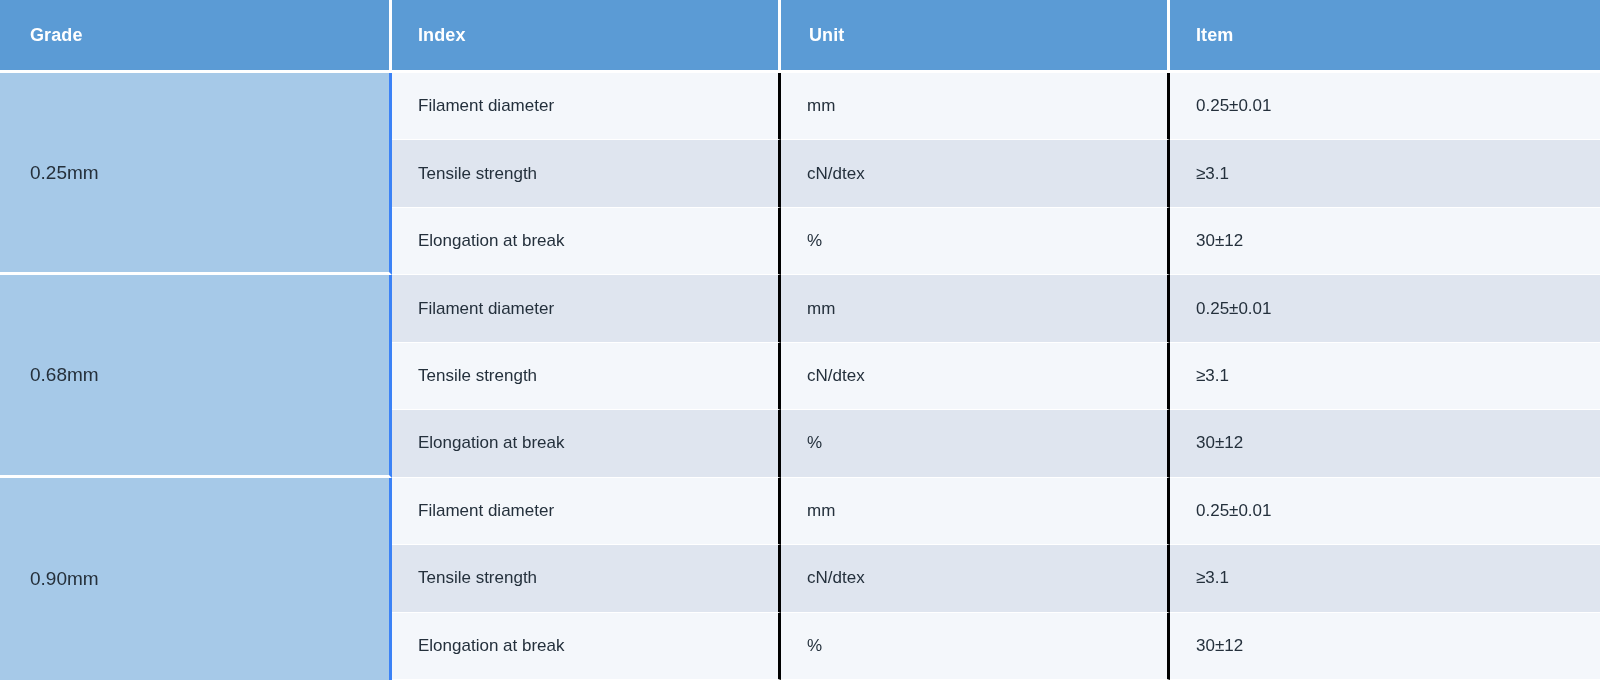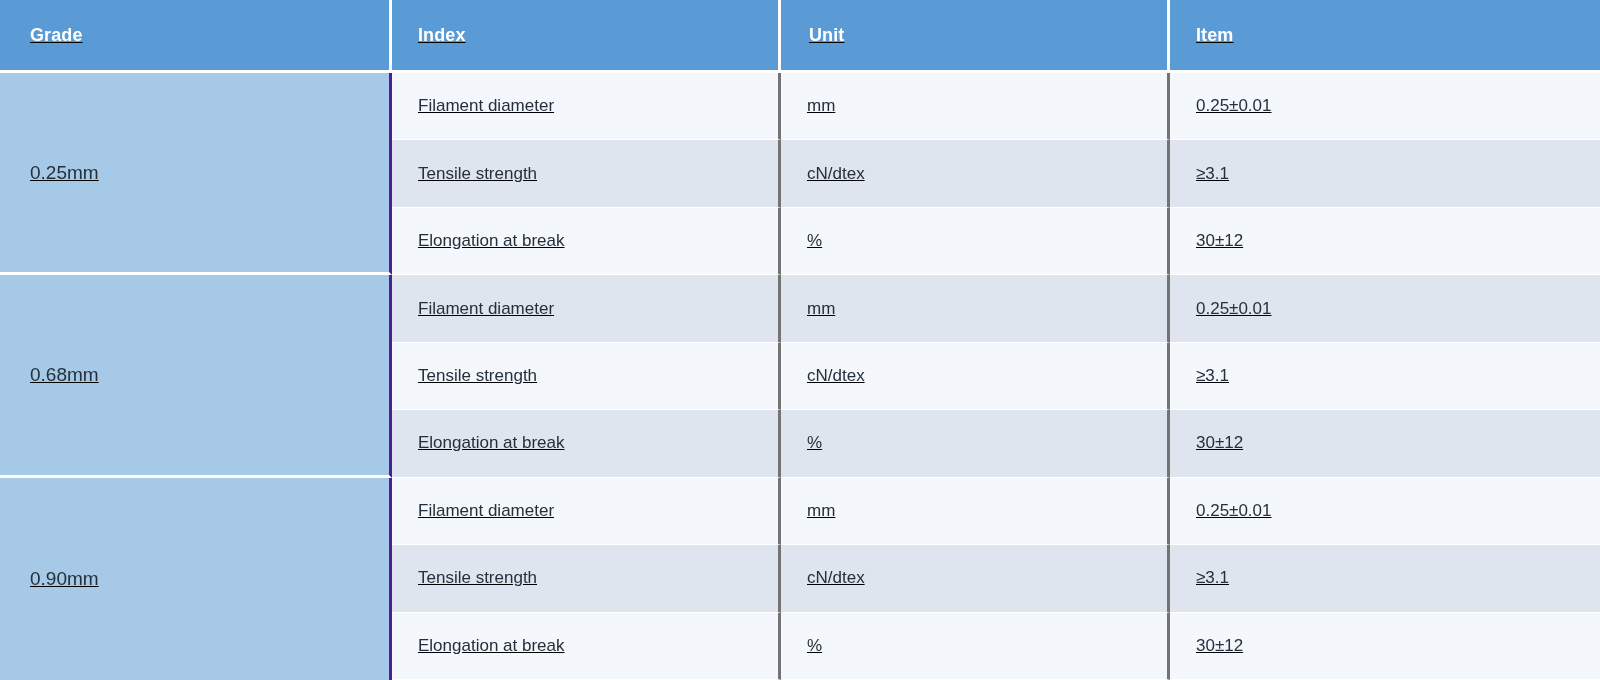--- a/index.html
+++ b/index.html
@@ -13,21 +13,20 @@
     overflow: hidden;
     font-family: "Liberation Sans", sans-serif;
   }
 
   .spec-table {
     width: 1600px;
     height: 680px;
     border-collapse: separate;
     border-spacing: 0;
     table-layout: fixed;
-    text-decoration: underline;
   }
 
   
   .spec-table thead th {
     background: #5b9bd5;
     color: #ffffff;
     font-size: 18px;
     font-weight: bold;
     text-align: left;
     height: 70px;
@@ -44,34 +43,34 @@
   .spec-table thead th.col-item { padding-left: 26px; }
   .spec-table thead th.col-unit { padding-left: 28px; }
 
   
   td.grade-cell {
     background: #a6c9e8;
     color: #25303b;
     font-size: 19px;
     padding: 0 0 0 30px;
     vertical-align: middle;
-    border-right: 3px solid #4c1d95;
+    border-right: 3px solid #3b82f6;
     border-bottom: 3px solid #ffffff;
     white-space: nowrap;
   }
   td.grade-cell.last-grade { border-bottom: none; }
 
   
   .spec-table tbody td.data-cell {
     font-size: 17px;
     color: #24303c;
     height: 66px;
     padding: 0 0 0 26px;
     vertical-align: middle;
-    border-right: 3px solid #737373;
+    border-right: 3px solid #000000;
     border-bottom: 1px solid #ffffff;
     white-space: nowrap;
   }
   .spec-table tbody td.data-cell.cell-index { border-right: none; }
 
   tr.stripe-light td.data-cell { background: #f4f7fb; }
   tr.stripe-dark  td.data-cell { background: #dfe5ef; }
 
   
   col.w-grade { width: 392px; }

